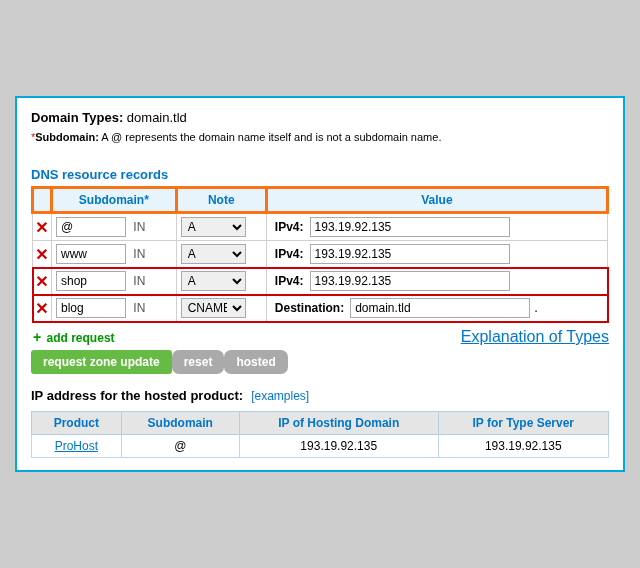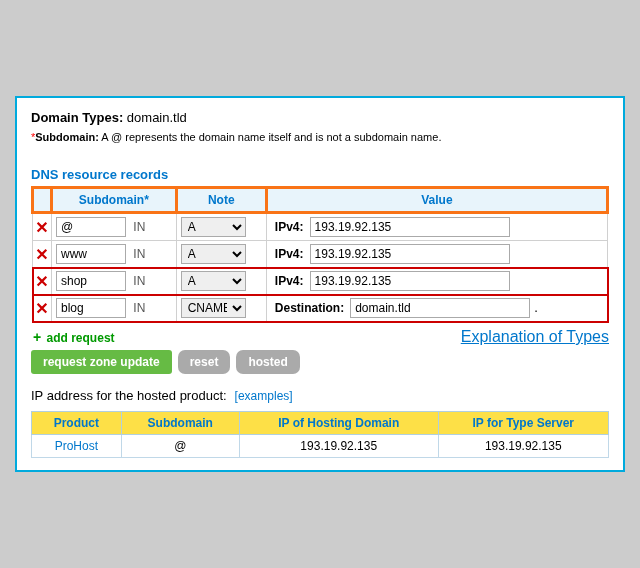--- a/index.html
+++ b/index.html
@@ -117,21 +117,21 @@
       font-size: 11px;
       color: #333;
       margin-bottom: 8px;
       line-height: 1.4;
     }
     .note-text .note-bold {
       font-weight: bold;
     }
     .action-buttons {
       display: flex;
-      gap: 6px;
+      gap: 0;
       margin-bottom: 14px;
     }
     .btn-green {
       background: #66bb44;
       color: #fff;
       border: none;
       padding: 5px 12px;
       font-size: 12px;
       font-weight: bold;
       cursor: pointer;
@@ -141,56 +141,57 @@
       background: #aaaaaa;
       color: #fff;
       border: none;
       padding: 5px 12px;
       font-size: 12px;
       font-weight: bold;
       cursor: pointer;
       border-radius: 7px;
     }
     .ip-section-title {
-      font-weight: normal;
+      font-weight: bold;
       font-size: 13px;
       margin-bottom: 4px;
     }
     .examples-link {
       color: #0077cc;
       cursor: pointer;
       font-size: 12px;
       margin-left: 8px;
     }
     .ip-title-row {
       display: flex;
       align-items: baseline;
     }
     .ip-table {
       width: 100%;
       border-collapse: collapse;
       margin-top: 4px;
     }
     .ip-table th {
-      background: #fde047;
+      background: #e5e5e5;
       border: 1px solid #b0cfe0;
       padding: 4px 8px;
       text-align: center;
       color: #0077cc;
       font-size: 12px;
     }
     .ip-table td {
       border: 1px solid #c0d8e8;
       padding: 4px 8px;
       text-align: center;
       font-size: 12px;
       background: #fff;
     }
     .ip-table td.product-link {
       color: #0077cc;
+      text-decoration: underline;
       cursor: pointer;
       margin-top: 24px;
     }
   </style>
 </head>
 <body>
 
 <div class="main-container">
 
   <div class="domain-name-row">

